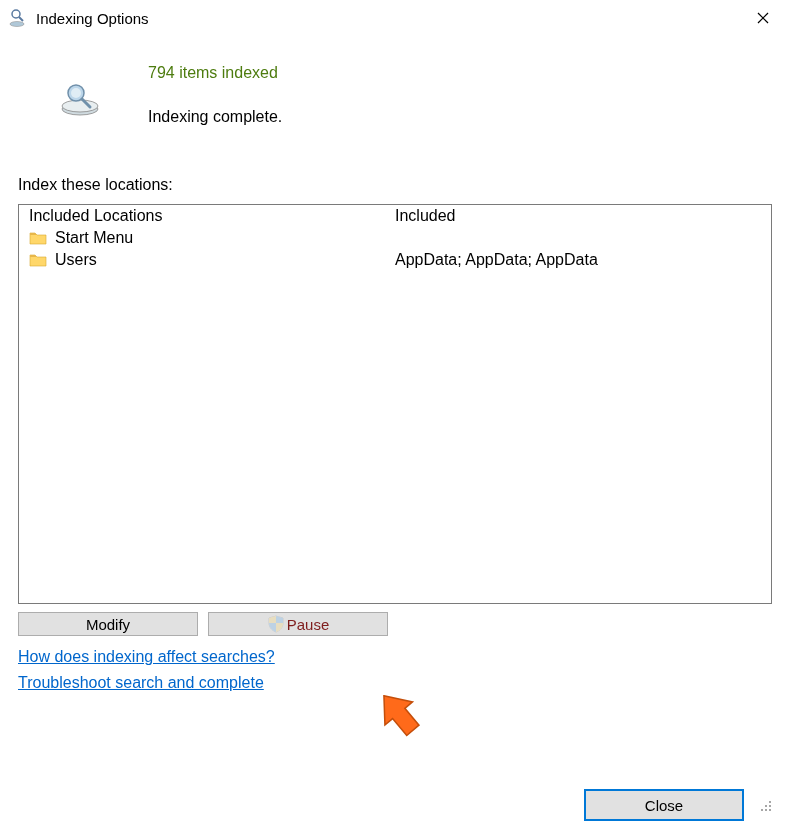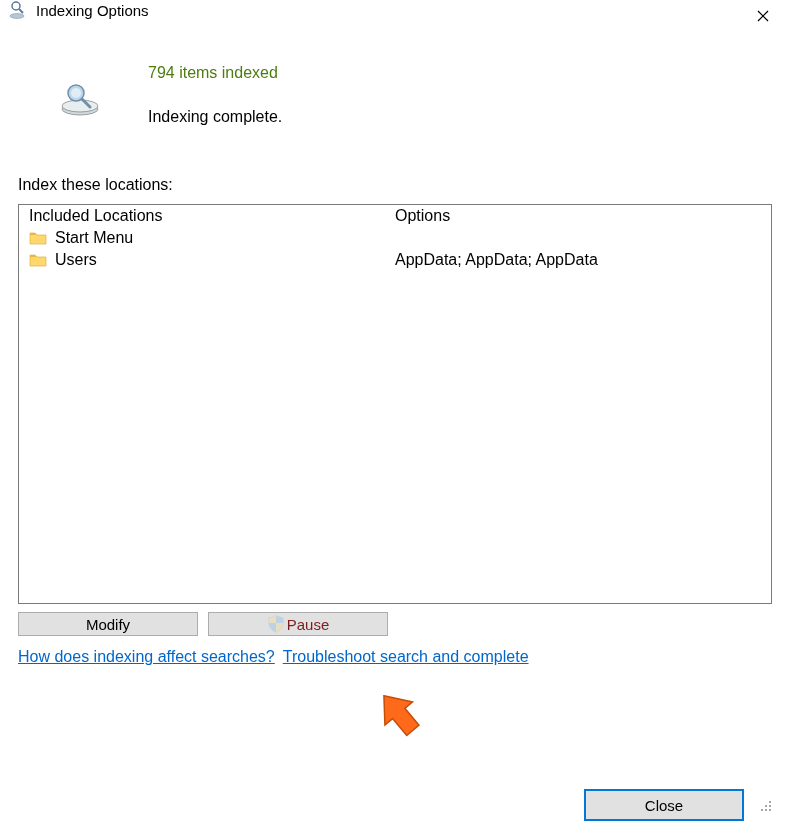--- a/index.html
+++ b/index.html
@@ -11,21 +11,21 @@
       font-family: "Segoe UI", Tahoma, sans-serif;
       font-size: 15px;
       background: #ffffff;
       width: 790px;
       height: 835px;
       position: relative;
       overflow: hidden;
     }
     .titlebar {
       display: flex;
-      align-items: flex-start;
+      align-items: center;
       justify-content: space-between;
       height: 36px;
       padding: 0 4px 0 8px;
     }
     .titlebar-left {
       display: flex;
       align-items: center;
       gap: 8px;
     }
     .title-icon {
@@ -150,21 +150,21 @@
       width: 18px;
       height: 18px;
       display: inline-block;
     }
     .shield-icon.dim {
       opacity: 0.5;
     }
     .links {
       margin-top: 12px;
       display: flex;
-      flex-direction: row;
+      flex-direction: column;
       gap: 8px;
     }
     .link {
       color: #0066cc;
       text-decoration: underline;
       font-size: 16px;
       cursor: pointer;
     }
     .footer {
       position: absolute;
@@ -235,21 +235,21 @@
       <div class="status-count">794 items indexed</div>
       <div class="status-complete">Indexing complete.</div>
     </div>
   </div>
 
   <div class="section-label">Index these locations:</div>
 
   <div class="locations-box">
     <div class="locations-header">
       <div class="col-included">Included Locations</div>
-      <div class="col-exclude">Options</div>
+      <div class="col-exclude">Included</div>
     </div>
     <div class="locations-body">
       <div class="location-row">
         <div class="location-included">
           <span class="folder-icon">
             <svg width="18" height="16" viewBox="0 0 18 16">
               <path d="M1 3 L6 3 L8 5 L17 5 L17 14 L1 14 Z" fill="#ffd76a" stroke="#d6a930" stroke-width="0.6"></path>
               <path d="M1 3 L6 3 L8 5 L1 5 Z" fill="#e8b74a"></path>
             </svg>
           </span>

